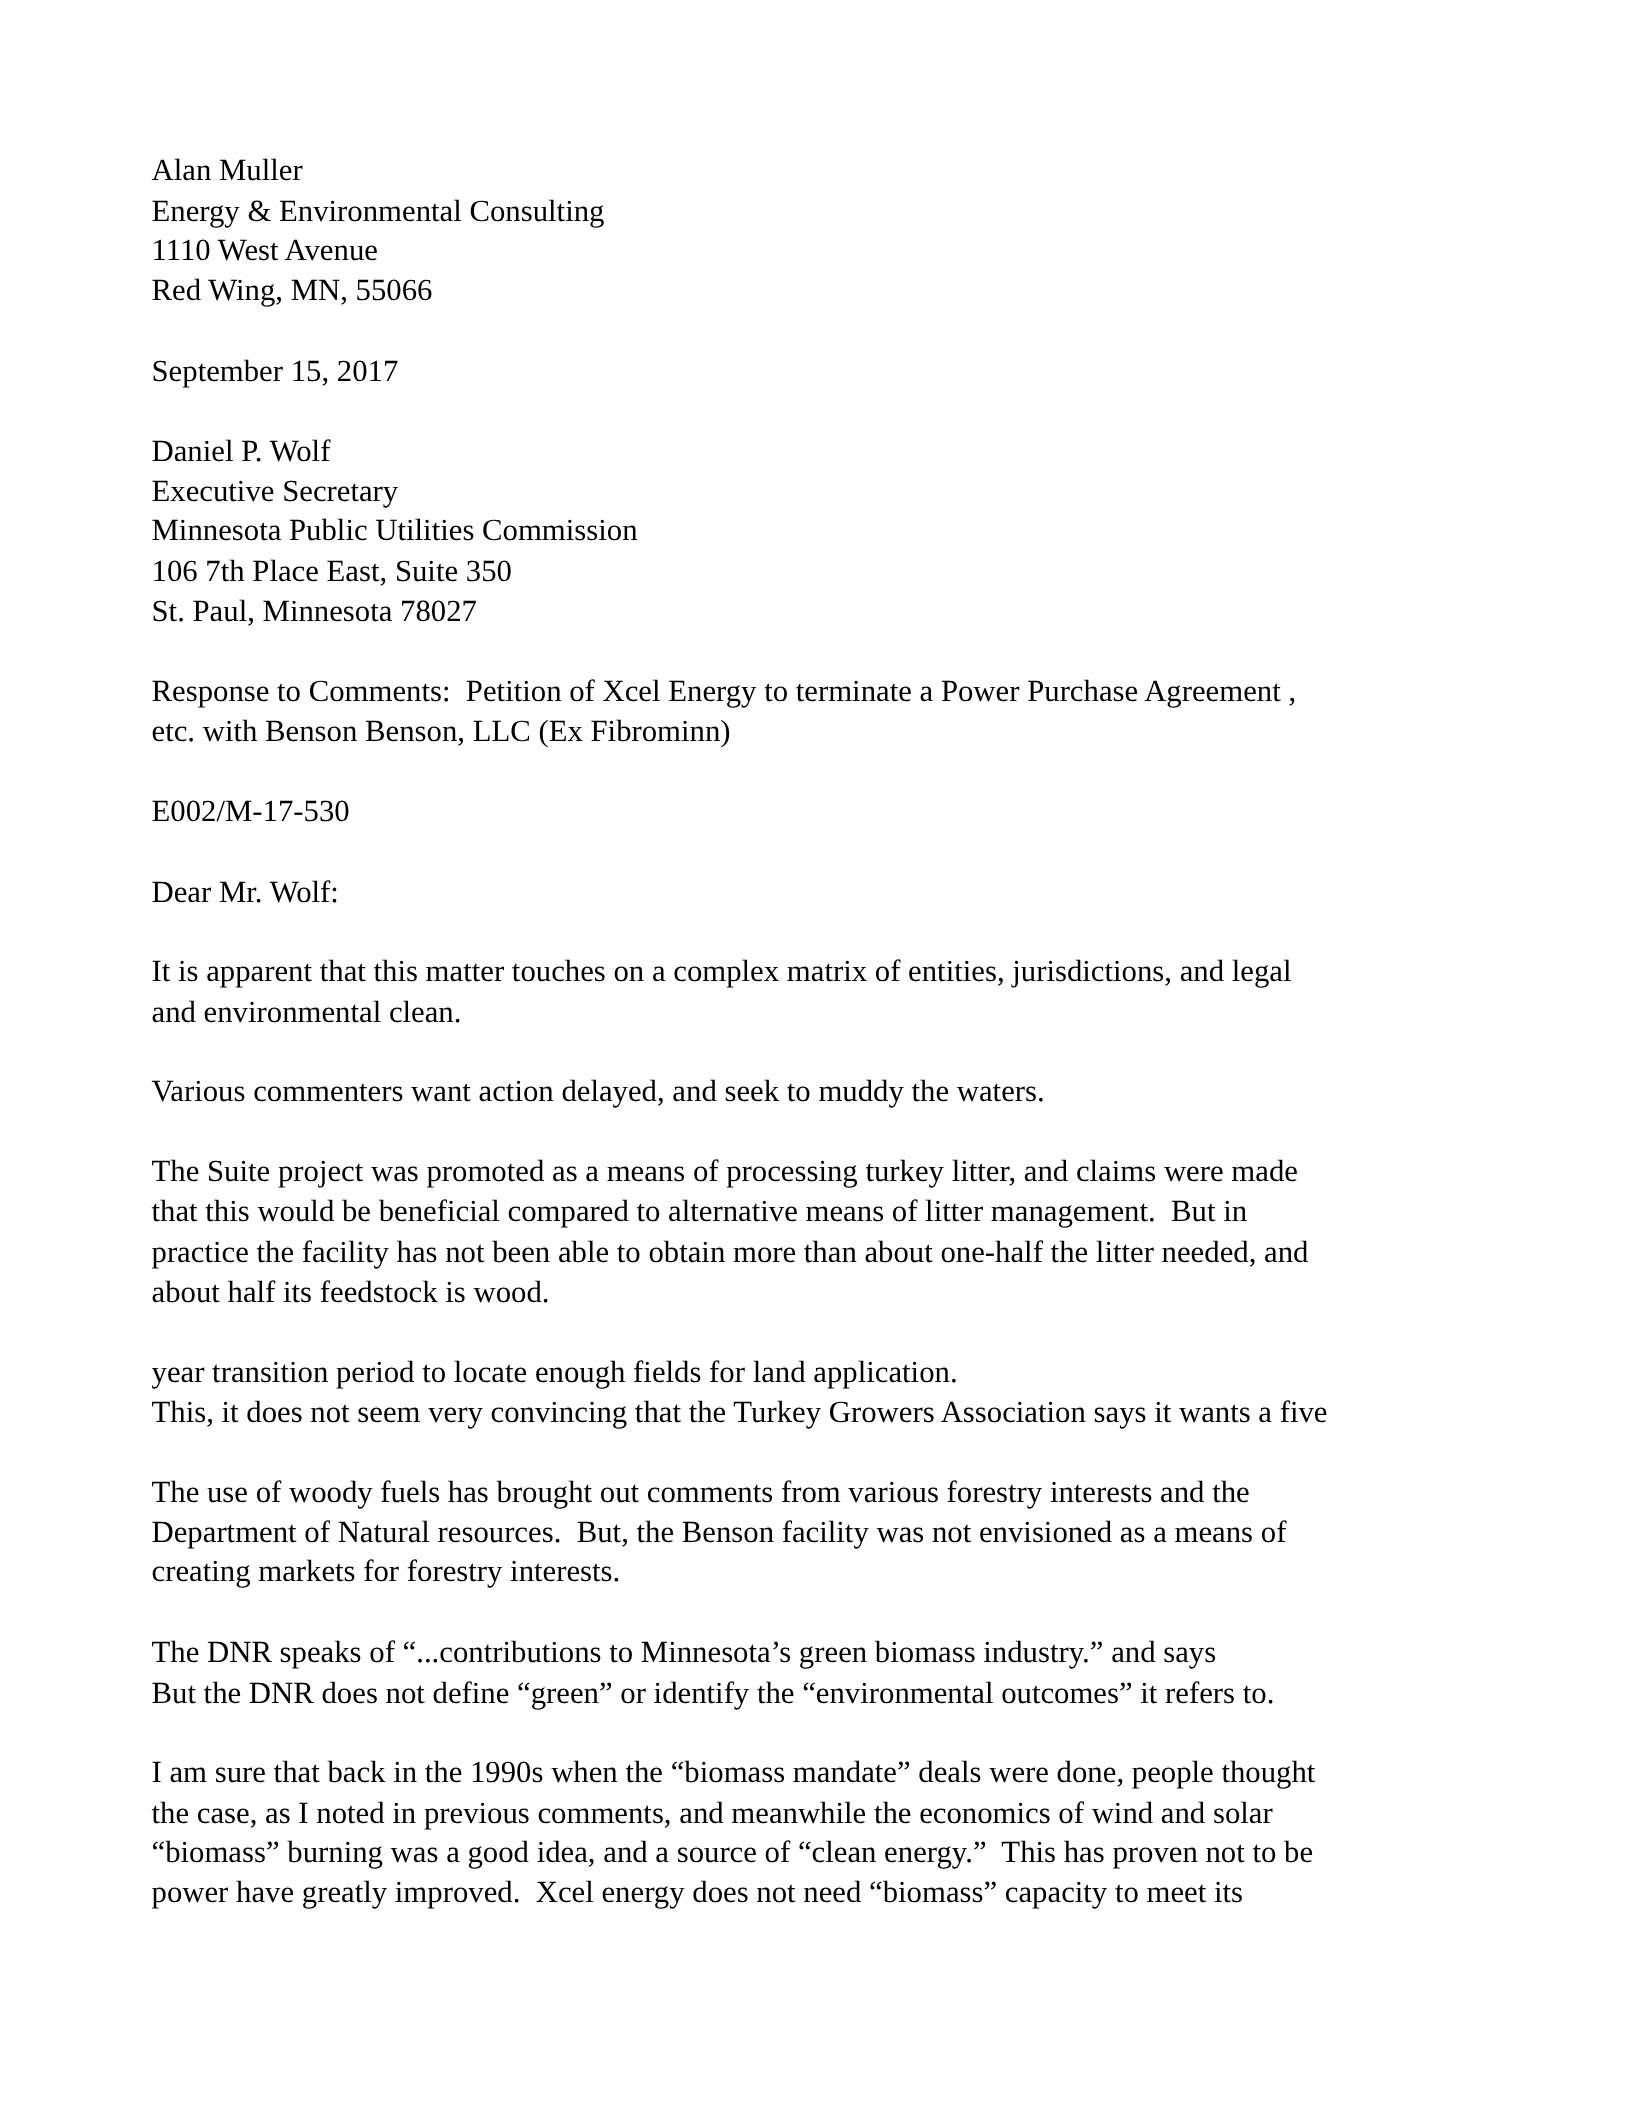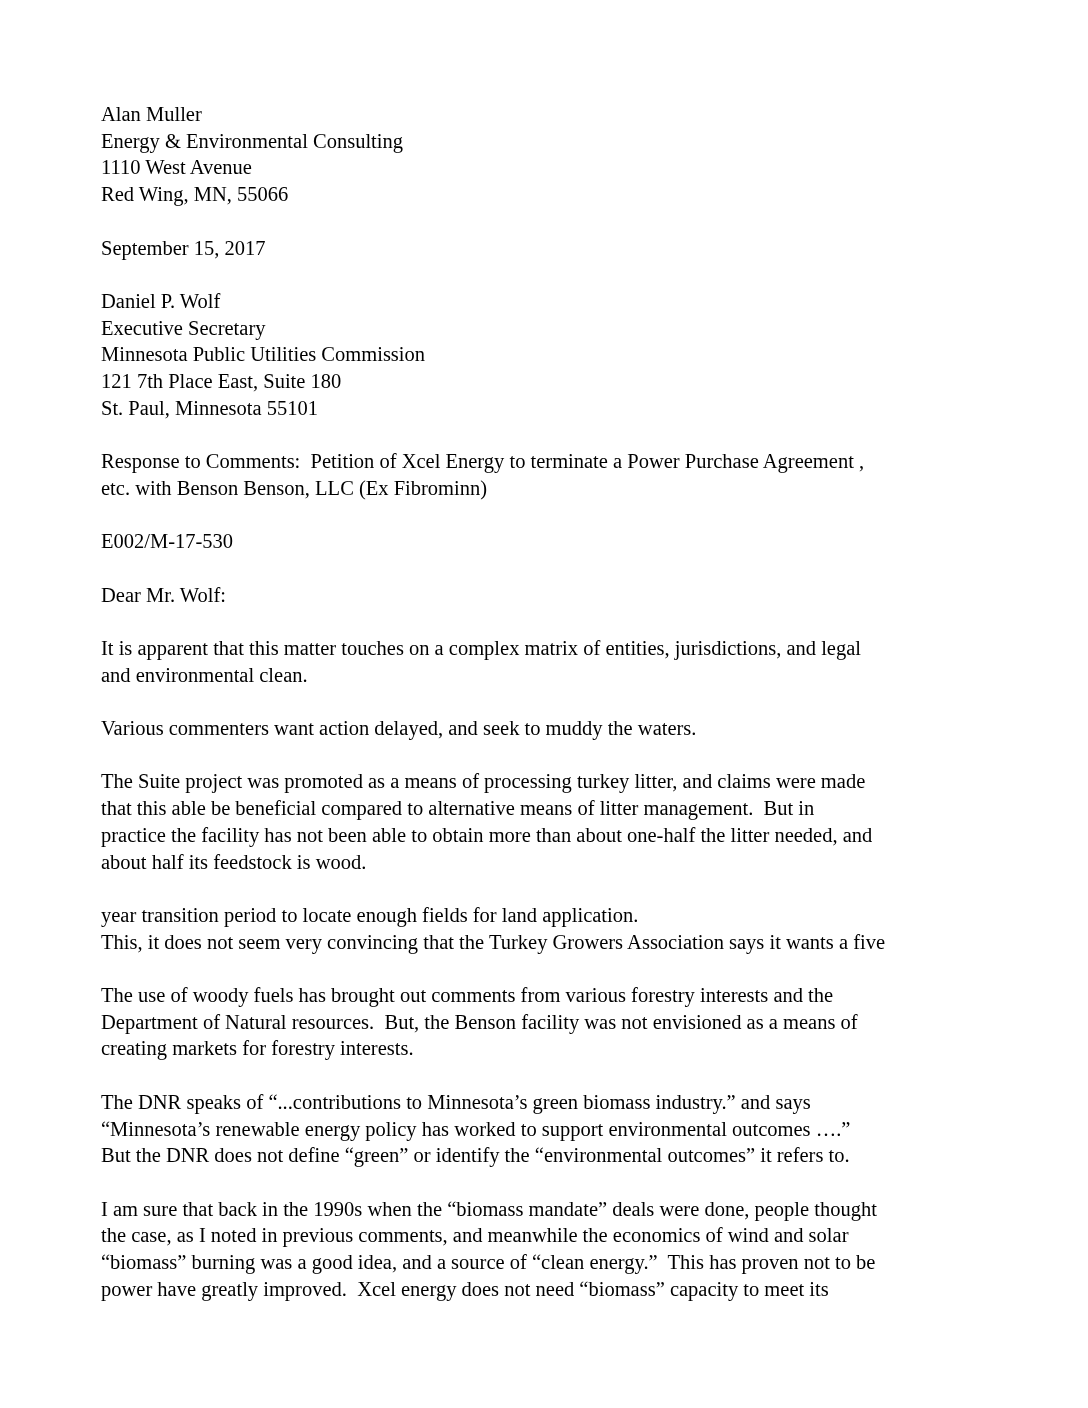--- a/index.html
+++ b/index.html
@@ -44,22 +44,22 @@
   <div class="block">
     <span class="line">September 15, 2017</span>
   </div>
 
   <div class="gap"></div>
 
   <div class="block">
     <span class="line">Daniel P. Wolf</span>
     <span class="line">Executive Secretary</span>
     <span class="line">Minnesota Public Utilities Commission</span>
-    <span class="line">121 7th Place East, Suite 180</span>
-    <span class="line">St. Paul, Minnesota 55101</span>
+    <span class="line">106 7th Place East, Suite 350</span>
+    <span class="line">St. Paul, Minnesota 78027</span>
   </div>
 
   <div class="gap"></div>
 
   <div class="block">
     <span class="line">Response to Comments:  Petition of Xcel Energy to terminate a Power Purchase Agreement ,</span>
     <span class="line">etc. with Benson Benson, LLC (Ex Fibrominn)</span>
   </div>
 
   <div class="gap"></div>
@@ -84,21 +84,21 @@
   <div class="gap"></div>
 
   <div class="block">
     <span class="line">Various commenters want action delayed, and seek to muddy the waters.</span>
   </div>
 
   <div class="gap"></div>
 
   <div class="block">
     <span class="line">The Suite project was promoted as a means of processing turkey litter, and claims were made</span>
-    <span class="line">that this able be beneficial compared to alternative means of litter management.  But in</span>
+    <span class="line">that this would be beneficial compared to alternative means of litter management.  But in</span>
     <span class="line">practice the facility has not been able to obtain more than about one-half the litter needed, and</span>
     <span class="line">about half its feedstock is wood.</span>
   </div>
 
   <div class="gap"></div>
 
   <div class="block">
     <span class="line">year transition period to locate enough fields for land application.</span>
     <span class="line">This, it does not seem very convincing that the Turkey Growers Association says it wants a five</span>
   </div>
@@ -108,21 +108,20 @@
   <div class="block">
     <span class="line">The use of woody fuels has brought out comments from various forestry interests and the</span>
     <span class="line">Department of Natural resources.  But, the Benson facility was not envisioned as a means of</span>
     <span class="line">creating markets for forestry interests.</span>
   </div>
 
   <div class="gap"></div>
 
   <div class="block">
     <span class="line">The DNR speaks of “...contributions to Minnesota’s green biomass industry.” and says</span>
-    <span class="line">“Minnesota’s renewable energy policy has worked to support environmental outcomes ….”</span>
     <span class="line">But the DNR does not define “green” or identify the “environmental outcomes” it refers to.</span>
   </div>
 
   <div class="gap"></div>
 
   <div class="block">
     <span class="line">I am sure that back in the 1990s when the “biomass mandate” deals were done, people thought</span>
     <span class="line">the case, as I noted in previous comments, and meanwhile the economics of wind and solar</span>
     <span class="line">“biomass” burning was a good idea, and a source of “clean energy.”  This has proven not to be</span>
     <span class="line">power have greatly improved.  Xcel energy does not need “biomass” capacity to meet its</span>

